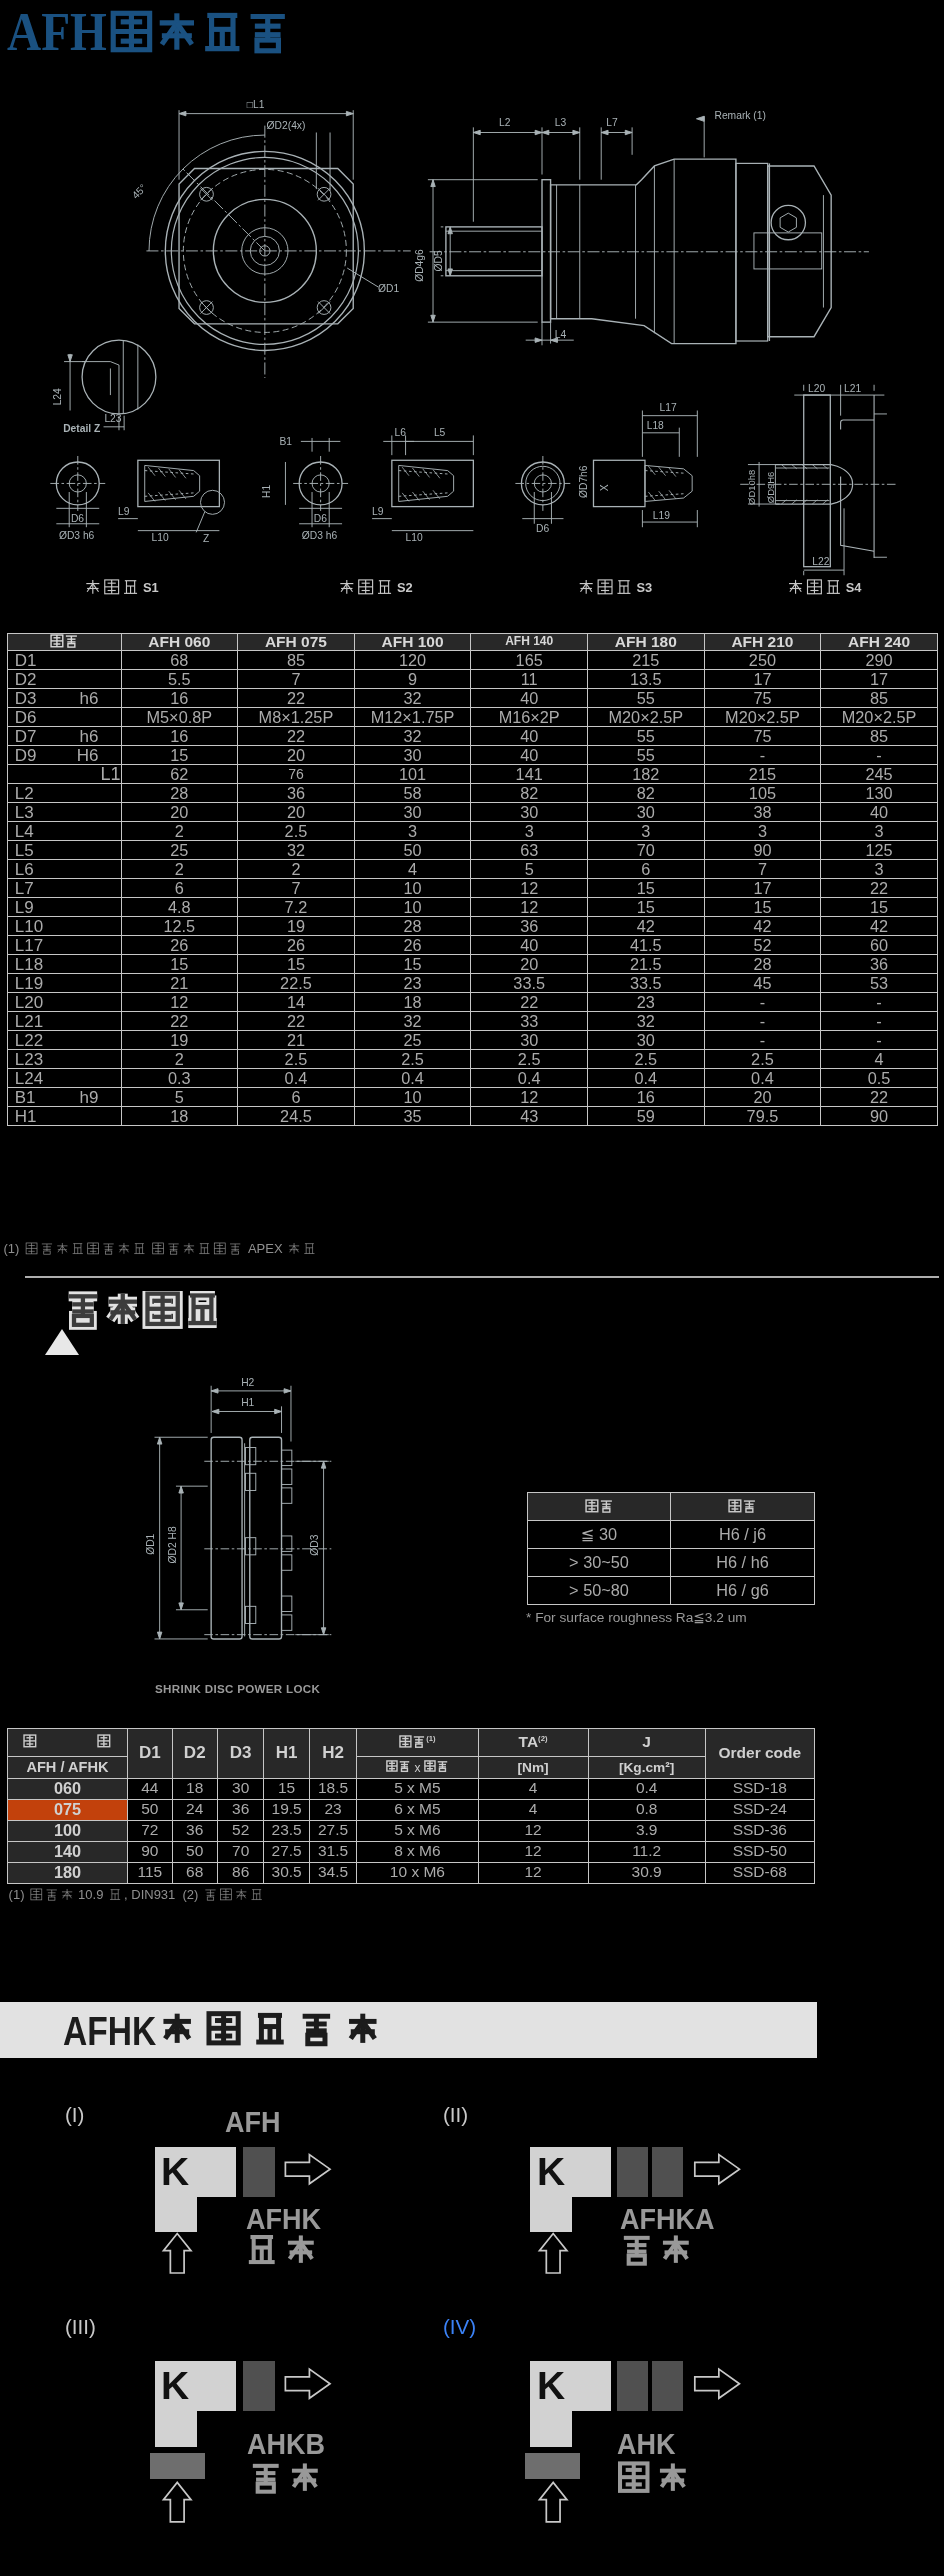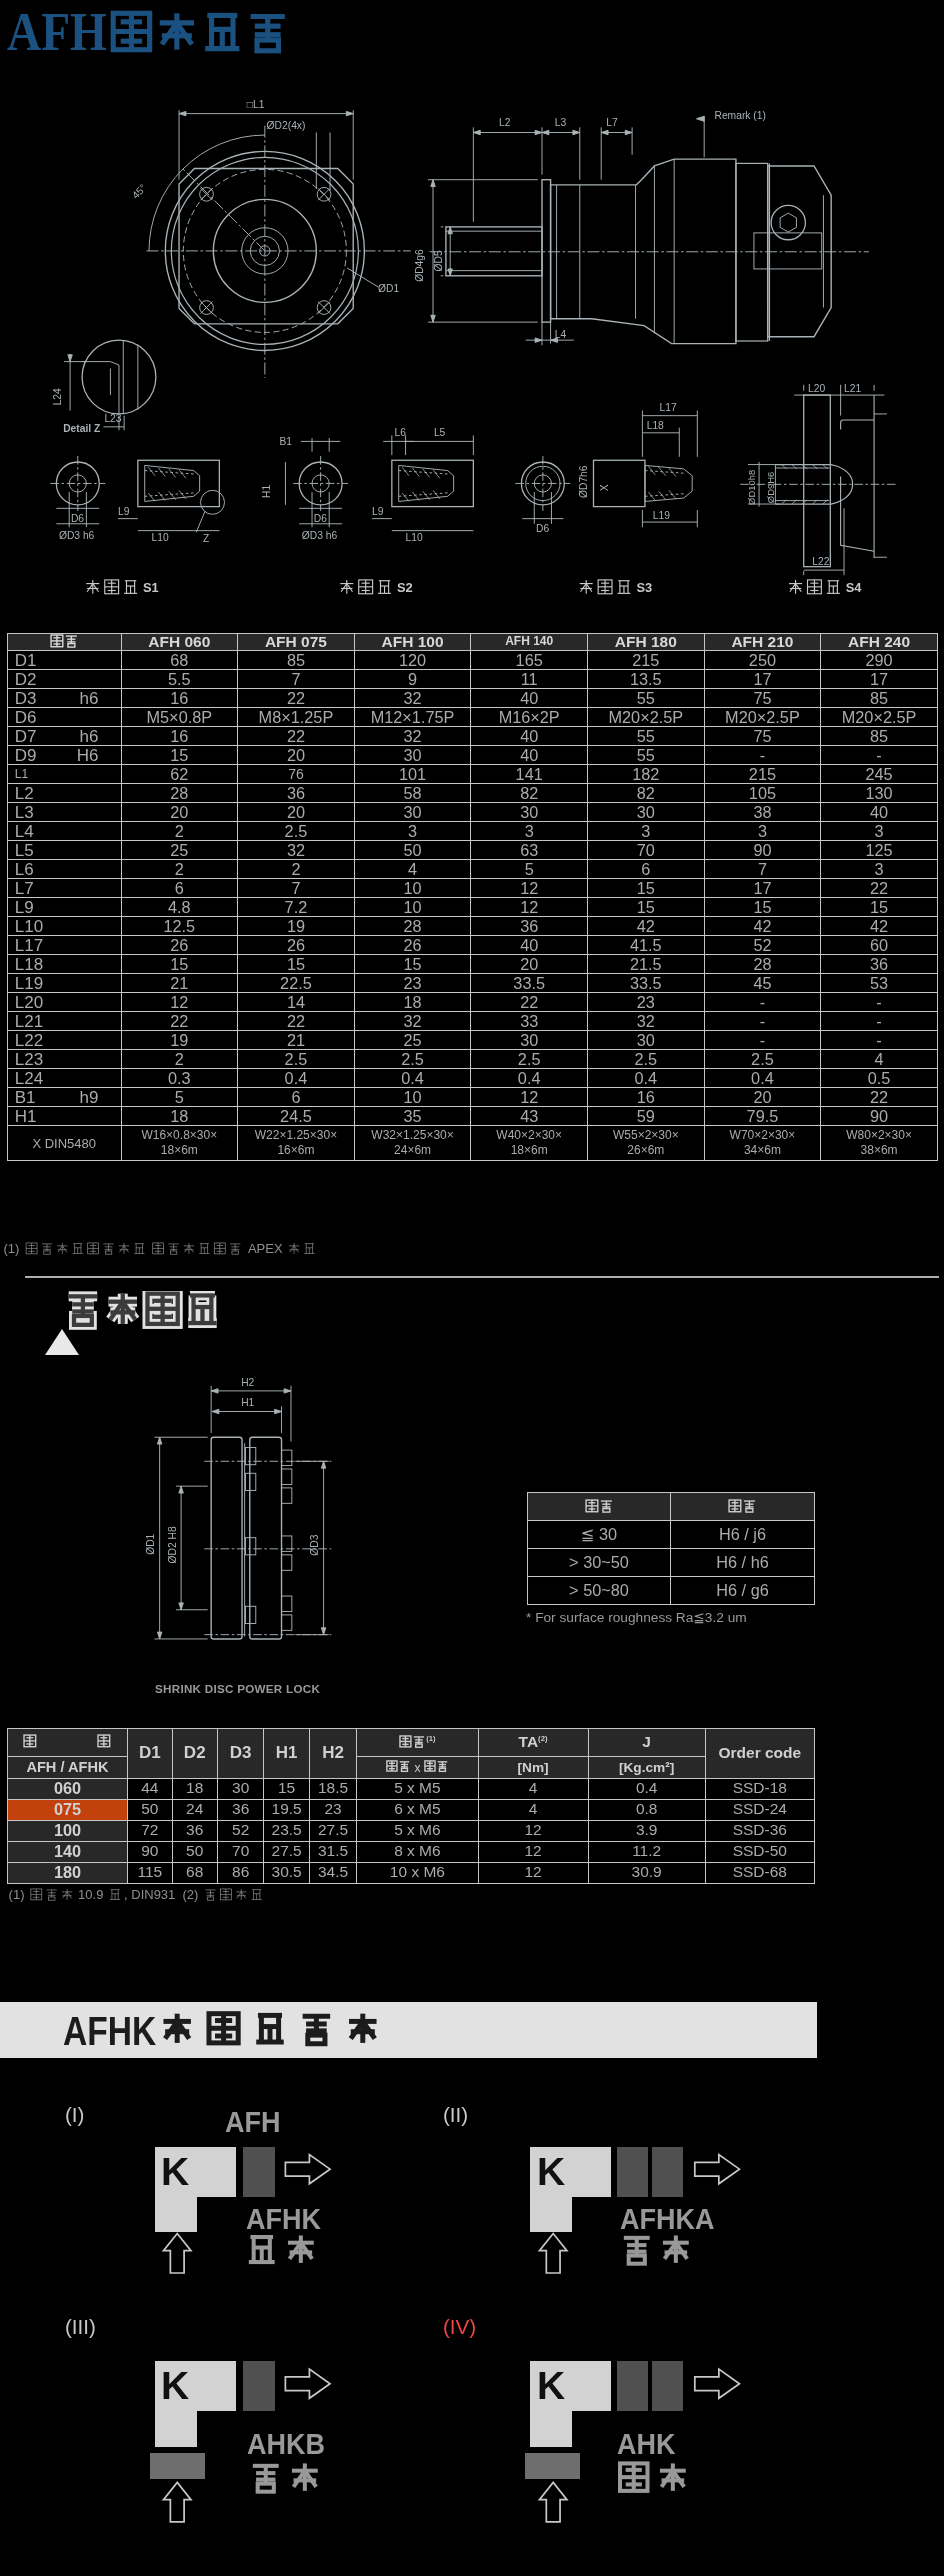--- a/index.html
+++ b/index.html
@@ -443,21 +443,21 @@
           <td style="text-align:left;font-size:17px;"><span style="padding-left:6.9px">D9</span><span style="float:right;padding-right:22px">H6</span></td>
           <td style="font-size:16.3px">15</td>
           <td style="font-size:16.3px">20</td>
           <td style="font-size:16.3px">30</td>
           <td style="font-size:16.3px">40</td>
           <td style="font-size:16.3px">55</td>
           <td style="font-size:16.3px">-</td>
           <td style="font-size:16.3px">-</td>
         </tr>
         <tr style="height:19px">
-          <td style="text-align:left;font-size:12px;"><span style="padding-left:6.9px">L1</span><span style="float:right;padding-right:22px"></span></td>
+          <td style="text-align:right;font-size:18px;"><span style="padding-left:6.9px">L1</span><span style="float:right;padding-right:22px"></span></td>
           <td style="font-size:16.3px">62</td>
           <td style="font-size:14px">76</td>
           <td style="font-size:16.3px">101</td>
           <td style="font-size:16.3px">141</td>
           <td style="font-size:16.3px">182</td>
           <td style="font-size:16.3px">215</td>
           <td style="font-size:16.3px">245</td>
         </tr>
         <tr style="height:19px">
           <td style="text-align:left;font-size:17px;"><span style="padding-left:6.9px">L2</span><span style="float:right;padding-right:22px"></span></td>
@@ -631,30 +631,20 @@
         </tr>
         <tr style="height:19px">
           <td style="text-align:left;font-size:17px;"><span style="padding-left:6.9px">H1</span><span style="float:right;padding-right:22px"></span></td>
           <td style="font-size:16.3px">18</td>
           <td style="font-size:16.3px">24.5</td>
           <td style="font-size:16.3px">35</td>
           <td style="font-size:16.3px">43</td>
           <td style="font-size:16.3px">59</td>
           <td style="font-size:16.3px">79.5</td>
           <td style="font-size:16.3px">90</td>
-        </tr>
-        <tr style="height:35px">
-          <td style="font-size:13px">X DIN5480</td>
-          <td style="font-size:12px;line-height:1.25">W16×0.8×30×<br>18×6m</td>
-          <td style="font-size:12px;line-height:1.25">W22×1.25×30×<br>16×6m</td>
-          <td style="font-size:12px;line-height:1.25">W32×1.25×30×<br>24×6m</td>
-          <td style="font-size:12px;line-height:1.25">W40×2×30×<br>18×6m</td>
-          <td style="font-size:12px;line-height:1.25">W55×2×30×<br>26×6m</td>
-          <td style="font-size:12px;line-height:1.25">W70×2×30×<br>34×6m</td>
-          <td style="font-size:12px;line-height:1.25">W80×2×30×<br>38×6m</td>
         </tr>
       </tbody>
     </table>
   </div>
 
 <div class="abs" style="left:3.4px;top:1241px;color:#8f8f8f;font-size:13px;">(1)
 <svg width="225" height="13.7" stroke="#8f8f8f" stroke-width="1.1" fill="none" style="vertical-align:-2.6px" viewBox="0 0 262 16">
 <use href="#hz1" transform="translate(2,0) scale(0.75)"></use>
       <use href="#hz2" transform="translate(20,0) scale(0.75)"></use>
       <use href="#hz3" transform="translate(38,0) scale(0.75)"></use>
@@ -902,21 +892,21 @@
 <use href="#hz3" transform="translate(0,0) scale(2.0)"></use>
     <use href="#hz1" transform="translate(54,0) scale(2.0)"></use>
     <use href="#hz4" transform="translate(108,0) scale(2.0)"></use>
     <use href="#hz2" transform="translate(162,0) scale(2.0)"></use>
     <use href="#hz3" transform="translate(216,0) scale(2.0)"></use>
 </svg>
 
 <div class="abs" style="left:65px;top:2103px;color:#c8c8c8;font-size:20.6px;">(I)</div>
 <div class="abs" style="left:443px;top:2103px;color:#c8c8c8;font-size:20.6px;">(II)</div>
 <div class="abs" style="left:65px;top:2315px;color:#c8c8c8;font-size:20.6px;">(III)</div>
-<div class="abs" style="left:443px;top:2315px;color:#ef4444;font-size:20.6px;">(IV)</div>
+<div class="abs" style="left:443px;top:2315px;color:#3b82f6;font-size:20.6px;">(IV)</div>
 
 <div class="abs" style="left:225px;top:2105px;color:#999;font-weight:bold;font-size:30px;transform:scaleX(0.9);transform-origin:0 0;">AFH</div>
 <div class="abs" style="left:246px;top:2202px;color:#999;font-weight:bold;font-size:30px;transform:scaleX(0.9);transform-origin:0 0;">AFHK</div>
 <div class="abs" style="left:620px;top:2202px;color:#999;font-weight:bold;font-size:30px;transform:scaleX(0.9);transform-origin:0 0;">AFHKA</div>
 <div class="abs" style="left:247px;top:2427px;color:#999;font-weight:bold;font-size:30px;transform:scaleX(0.9);transform-origin:0 0;">AHKB</div>
 <div class="abs" style="left:617px;top:2427px;color:#999;font-weight:bold;font-size:30px;transform:scaleX(0.9);transform-origin:0 0;">AHK</div>
 
 <svg class="abs" style="left:245px;top:2233px" width="76" height="34" stroke="#999" stroke-width="2.5" fill="none" viewBox="0 0 88 40">
     <use href="#hz4" transform="translate(0,0) scale(1.9)"></use>
     <use href="#hz3" transform="translate(46,0) scale(1.9)"></use>

